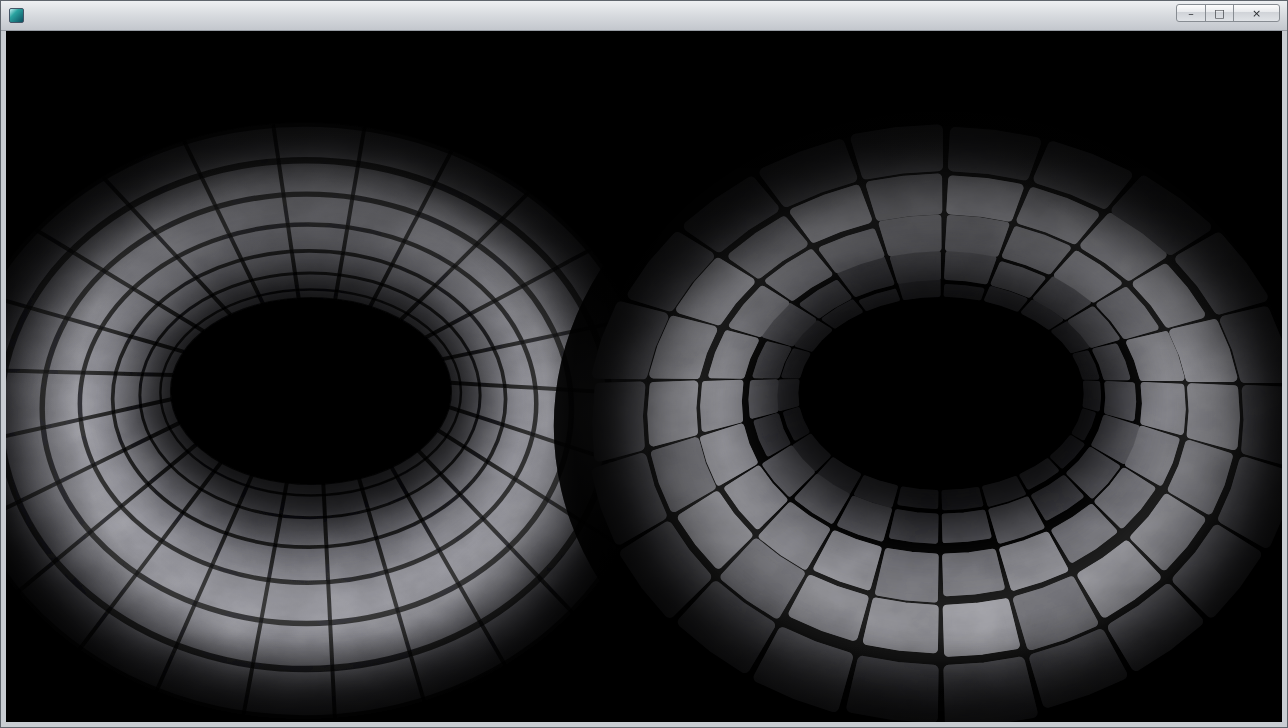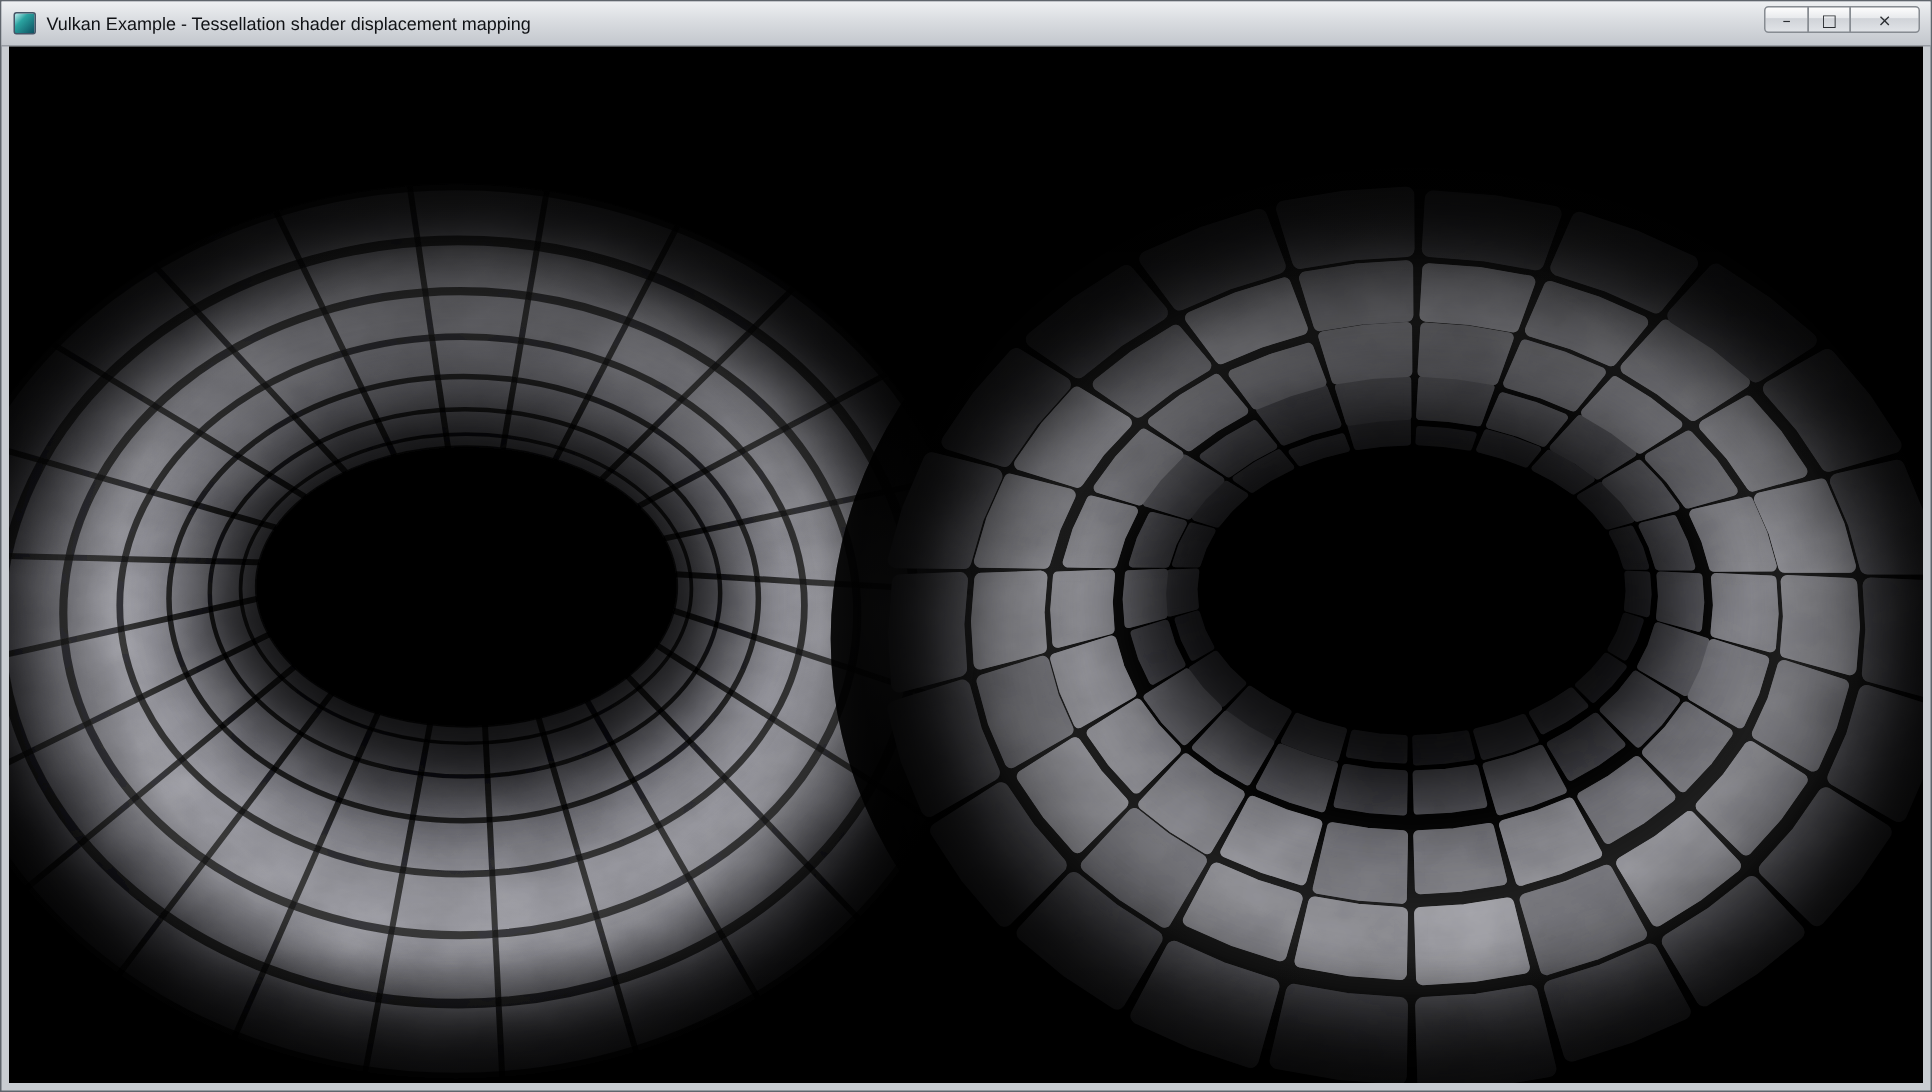--- a/index.html
+++ b/index.html
@@ -23,21 +23,20 @@
   .btn-close{width:47px;border-radius:0 3px 3px 0;}
   .viewport{flex:1;margin:0 5px 5px 5px;background:#000;position:relative;overflow:hidden;}
   .viewport svg{position:absolute;left:0;top:0;width:100%;height:100%;display:block;}
 </style>
 </head>
 <body>
 
 <div class="window">
   <div class="titlebar">
     <span class="app-icon"></span>
-    <span class="title">Vulkan Example - Tessellation shader displacement mapping</span>
     <div class="win-controls">
       <button class="win-btn btn-min">
           <span class="glyph">–</span>
         </button>
       <button class="win-btn btn-max">
           <span class="glyph">□</span>
         </button>
       <button class="win-btn btn-close">
           <span class="glyph">×</span>
         </button>

